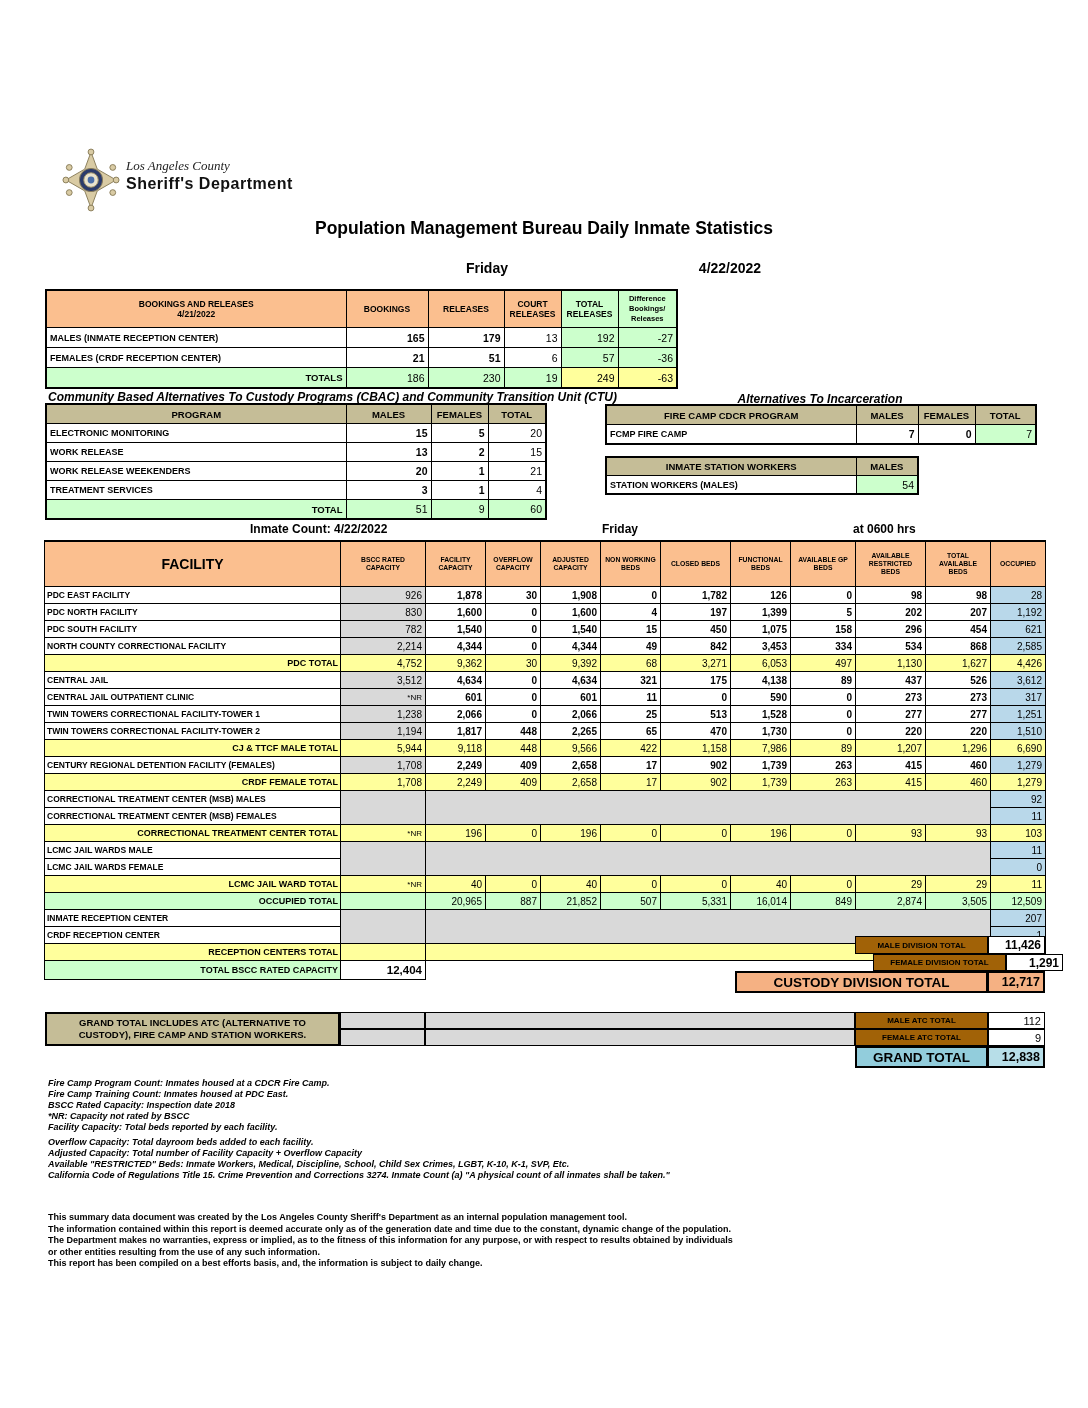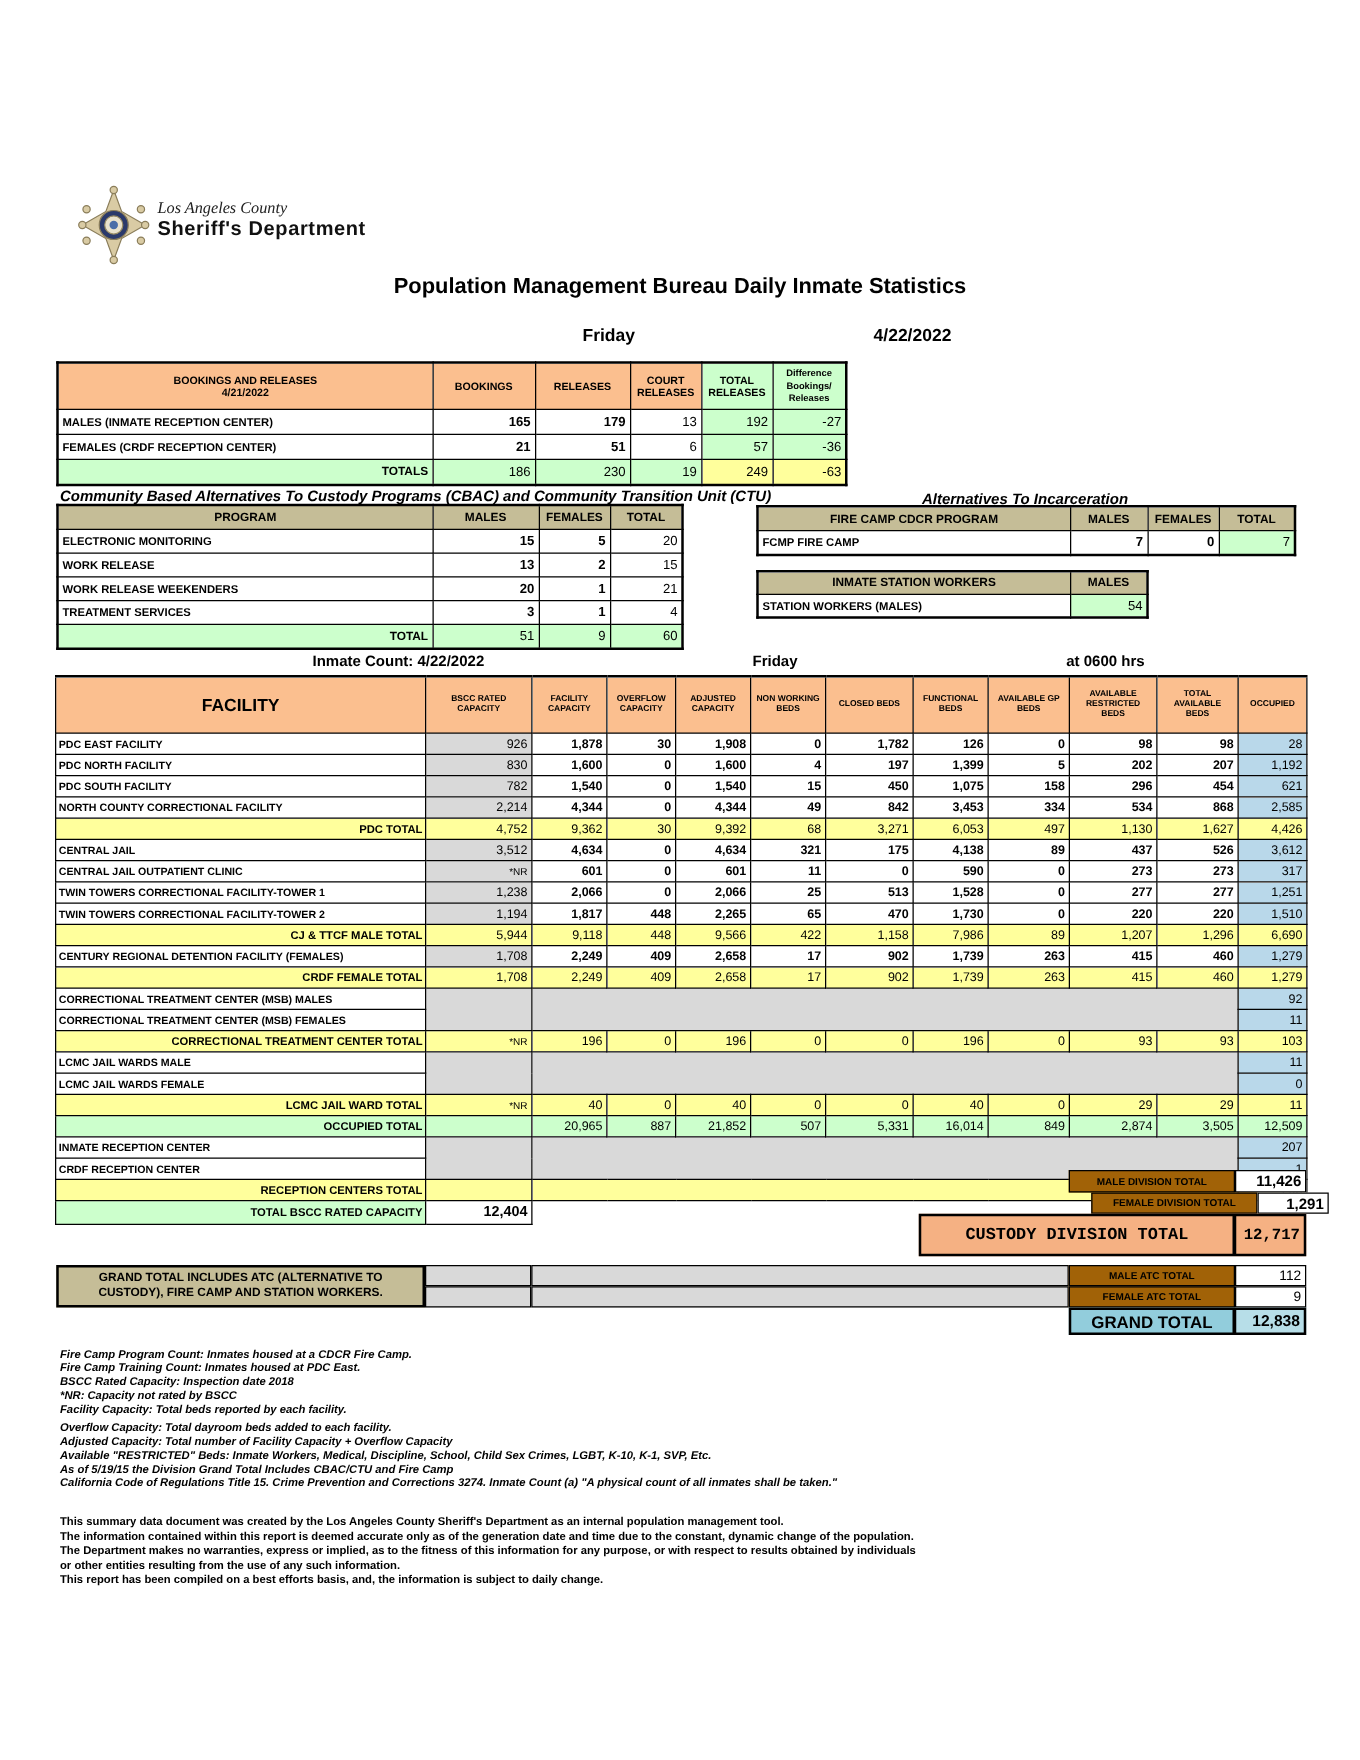--- a/index.html
+++ b/index.html
@@ -71,21 +71,21 @@
   .t-bscc_total .bscc-big{font-weight:bold;font-size:11.5px;}
   .t-bscc_total .blank{border:none;background:#fff;}
   
   .dv{position:absolute;display:flex;}
   .dv-lbl{box-sizing:border-box;border:1px solid #000;background:#a16207;width:133px;
           text-align:center;font-weight:bold;font-size:8px;display:flex;align-items:center;justify-content:center;}
   .dv-val{box-sizing:border-box;border:1px solid #000;background:#fff;width:57px;
           text-align:right;font-weight:bold;font-size:12px;display:flex;align-items:center;justify-content:flex-end;padding-right:3px;}
   .dv-male{left:855px;top:936px;height:18px;}
   .dv-female{left:855px;top:954px;height:17px;padding-left:18px;}
-  .dv-custody{left:735px;top:971px;height:34px;font-family:Liberation Mono, monospace;}
+  .dv-custody{left:735px;top:971px;height:22px;}
   .dv-custody .dv-lbl{width:253px;background:#F5B183;font-size:13.5px;border:2px solid #000;}
   .dv-custody .dv-val{width:57px;background:#F5B183;font-size:12.5px;border:2px solid #000;border-left:1px solid #000;}
   
   .atc-note{position:absolute;left:45px;top:1012px;width:295px;height:34px;box-sizing:border-box;border:2px solid #000;
             background:#C5BD97;font-weight:bold;font-size:9.5px;line-height:12px;display:flex;align-items:center;
             justify-content:center;text-align:center;white-space:normal;padding:0 6px;}
   .atc-gray{position:absolute;box-sizing:border-box;border:1px solid #000;background:#D9D9D9;height:17px;}
   .atc-row{position:absolute;display:flex;height:17px;}
   .atc-row .dv-lbl{font-size:8px;}
   .atc-row .dv-val{font-weight:normal;font-size:11px;}
@@ -592,21 +592,20 @@
 
   <div class="footnotes">
       <div class="fn-line">Fire Camp Program Count: Inmates housed at a CDCR Fire Camp.</div>
       <div class="fn-line">Fire Camp Training Count: Inmates housed at PDC East.</div>
       <div class="fn-line">BSCC Rated Capacity: Inspection date 2018</div>
       <div class="fn-line">*NR: Capacity not rated by BSCC</div>
       <div class="fn-line">Facility Capacity: Total beds reported by each facility.</div>
       <div class="fn-line fn-gap">Overflow Capacity: Total dayroom beds added to each facility.</div>
       <div class="fn-line">Adjusted Capacity: Total number of Facility Capacity + Overflow Capacity</div>
       <div class="fn-line">Available "RESTRICTED" Beds: Inmate Workers, Medical, Discipline, School, Child Sex Crimes,  LGBT, K-10, K-1, SVP, Etc.</div>
-      <div class="fn-line">As of 5/19/15 the Division Grand Total Includes CBAC/CTU and Fire Camp</div>
       <div class="fn-line">California Code of Regulations Title 15. Crime Prevention and Corrections 3274. Inmate Count (a) "A physical count of all inmates shall be taken."</div>
     </div>
   <div class="disclaimer">
       <div>This summary data document was created by the Los Angeles County Sheriff's Department as an internal population management tool.</div>
       <div>The information contained within this report is deemed accurate only as of the generation date and time due to the constant, dynamic change of the population.</div>
       <div>The Department makes no warranties, express or implied, as to the fitness of this information for any purpose, or with respect to results obtained by individuals</div>
       <div>or other entities resulting from the use of any such information.</div>
       <div>This report has been compiled on a best efforts basis, and, the information is subject to daily change.</div>
     </div>
 

